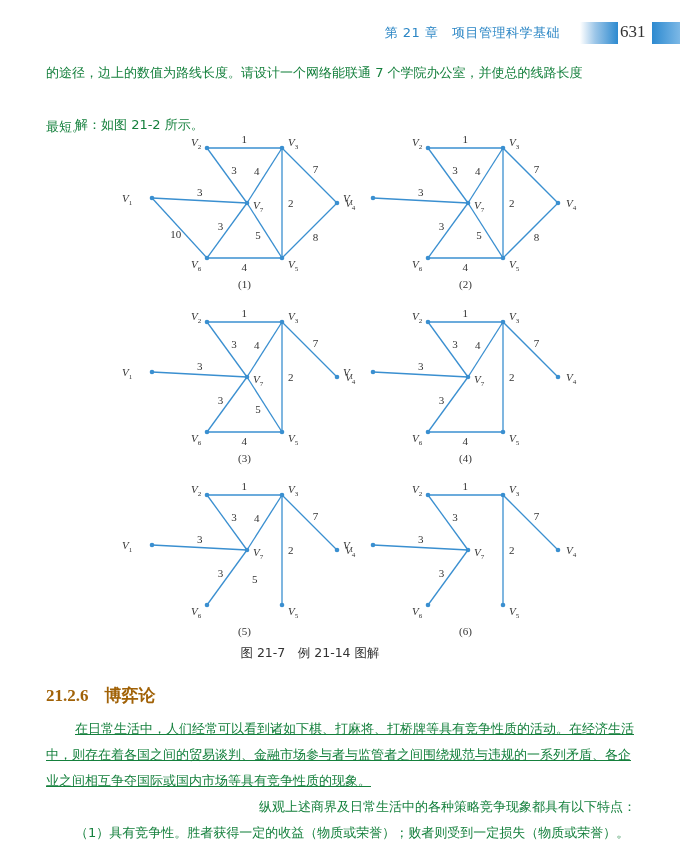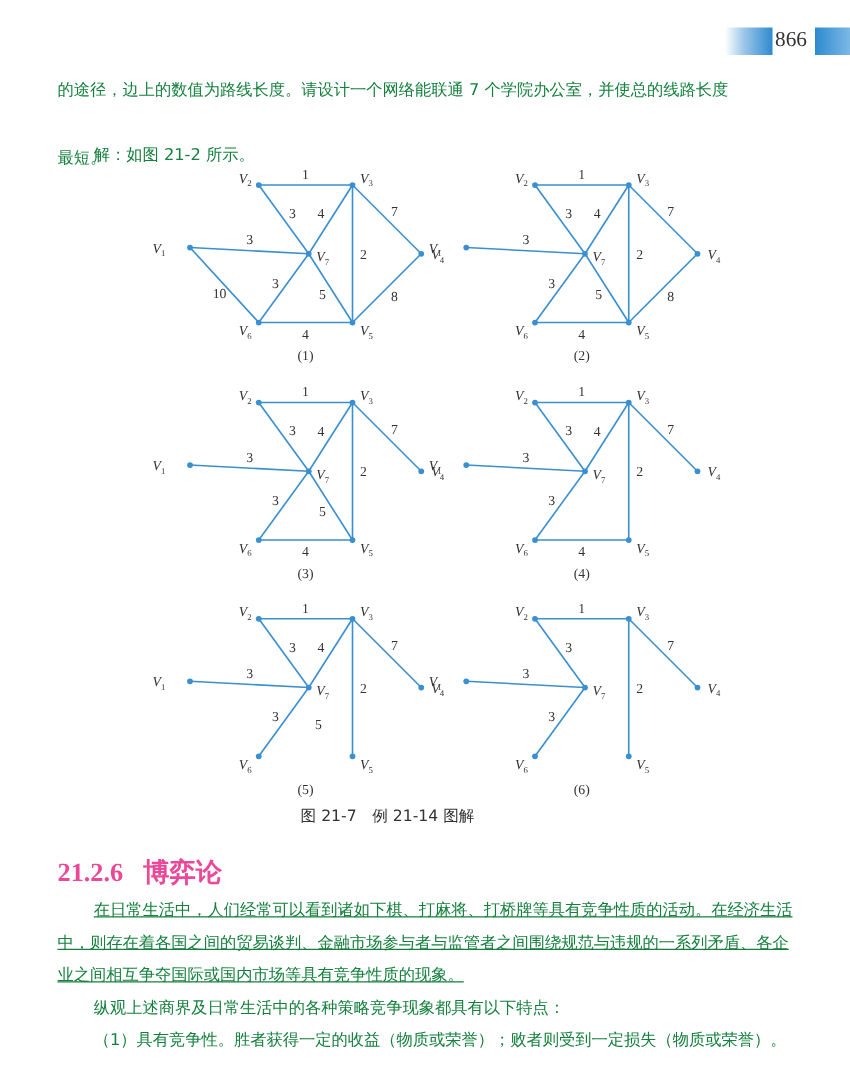--- a/index.html
+++ b/index.html
@@ -13,35 +13,36 @@
   .hdr-num { position:absolute; left:620px; top:2px; font-size:17px; color:#333;
              font-family:"Liberation Serif",serif; }
   .hdr-block { position:absolute; left:652px; top:2px; width:28px; height:22px;
                background:linear-gradient(90deg,#2d8ad0 0%,#7cb8e6 100%); }
   .para { position:absolute; left:46px; width:590px; font-size:13px; line-height:26px;
           font-family:"DejaVu Sans","Liberation Sans",sans-serif; color:#15803d; margin:0; }
   .indent { text-indent:29px; }
   .figure { position:absolute; }
   .caption { position:absolute; left:0; width:620px; text-align:center; top:645px; font-size:12.5px;
              font-family:"DejaVu Sans","Liberation Sans",sans-serif; color:#333; }
-  .section { position:absolute; left:46px; top:684px; font-size:21px; font-weight:bold; color:#ec4899;
+  .section { position:absolute; left:46px; top:684px; font-size:17px; font-weight:bold; color:#a16207;
              font-family:"DejaVu Sans","Liberation Sans",sans-serif; }
   .section .num { margin-right:16px; font-family:"Liberation Serif",serif; }
   svg text { font-family:"Liberation Serif","DejaVu Serif",serif; fill:#333; }
   svg .lbl { font-style:italic; font-size:11px; }
   svg .sub { font-size:7px; font-style:normal; }
   svg .w { font-size:11px; }
   svg .cap { font-size:11px; }
 </style>
 </head>
 <body>
 
 <div class="header">
+  <span class="hdr-text">第 21 章　项目管理科学基础</span>
   <div class="hdr-grad"></div>
-  <span class="hdr-num">866</span>
+  <span class="hdr-num">631</span>
   <div class="hdr-block"></div>
 </div>
 
 <p class="para" style="top:60px;">的途径，边上的数值为路线长度。请设计一个网络能联通 7 个学院办公室，并使总的线路长度</p>
 <p class="para" style="top:86px;margin-top:28px;">最短。</p>
 <p class="para indent" style="top:112px;">解：如图 21-2 所示。</p>
 
 <div class="figure" style="left:0;top:0;width:680px;height:640px;">
   <svg id="fig" width="680" height="640" xmlns="http://www.w3.org/2000/svg">
       <g>
@@ -252,14 +253,14 @@
     </svg>
 </div>
 
 <div class="caption">图 21-7　例 21-14 图解</div>
 
 <div class="section">
   <span class="num">21.2.6</span><span>博弈论</span>
 </div>
 
 <p class="para indent" style="top:716px;text-decoration:underline;">在日常生活中，人们经常可以看到诸如下棋、打麻将、打桥牌等具有竞争性质的活动。在经济生活中，则存在着各国之间的贸易谈判、金融市场参与者与监管者之间围绕规范与违规的一系列矛盾、各企业之间相互争夺国际或国内市场等具有竞争性质的现象。</p>
-<p class="para indent" style="top:794px;">纵观上述商界及日常生活中的各种策略竞争现象都具有以下特点：</p>
+<p class="para indent" style="top:794px;text-align:right;">纵观上述商界及日常生活中的各种策略竞争现象都具有以下特点：</p>
 <p class="para indent" style="top:820px;">（1）具有竞争性。胜者获得一定的收益（物质或荣誉）；败者则受到一定损失（物质或荣誉）。</p>
 
 </body></html>

